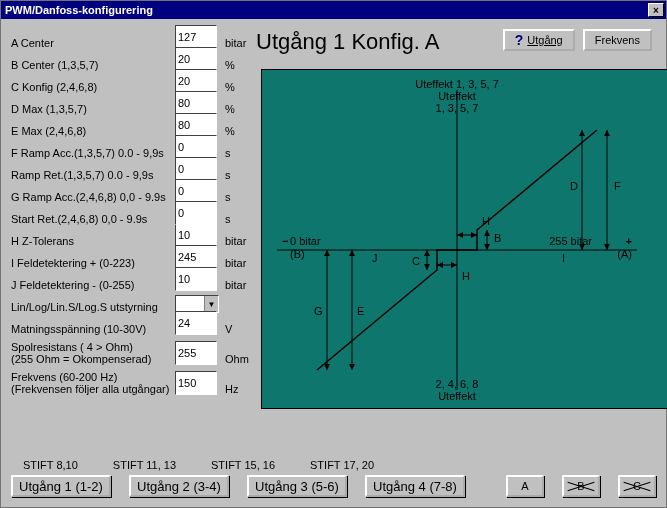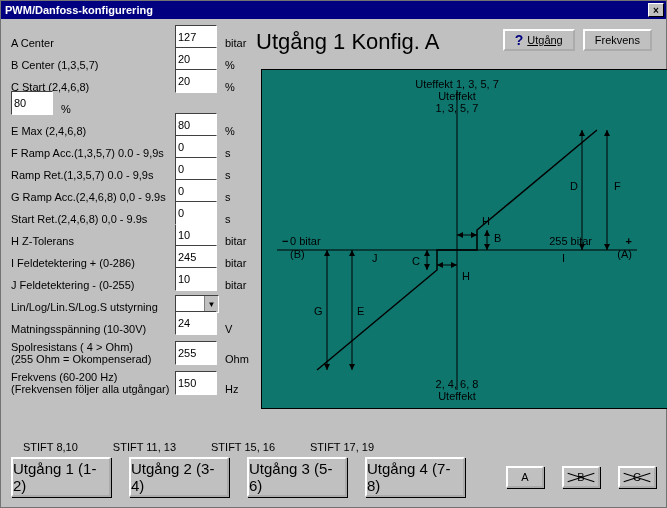--- a/index.html
+++ b/index.html
@@ -150,25 +150,25 @@
     padding-left:12px;
     text-align:right;
   }
   .btn-row {
     display:flex;
     gap: 18px;
     align-items:center;
   }
   .utg-btn {
     width: 100px;
-    height: 40px;
+    height: 22px;
     background:#c0c0c0;
     border:2px outset #fff;
     box-shadow: 1px 1px 0 #000;
-    font-size:15px;
+    font-size:13px;
     display:flex;
     align-items:center;
     justify-content:center;
   }
   .small-btn {
     width: 38px; height:22px;
     background:#c0c0c0;
     border:2px outset #fff;
     box-shadow: 1px 1px 0 #000;
     display:flex;align-items:center;justify-content:center;
@@ -213,25 +213,26 @@
           <div class="lbl-col">A   Center</div>
           <input class="input" value="127" style="">
           <div class="unit">bitar</div>
         </div>
       <div class="row">
           <div class="lbl-col">B   Center  (1,3,5,7)</div>
           <input class="input" value="20" style="">
           <div class="unit">%</div>
         </div>
       <div class="row">
-          <div class="lbl-col">C   Start  (2,4,6,8)</div>
+          <div class="lbl-col">C   Konfig  (2,4,6,8)</div>
           <input class="input" value="20" style="">
           <div class="unit">%</div>
         </div>
       <div class="row">
+          <div class="lbl-col">D   Max  (1,3,5,7)</div>
           <input class="input" value="80" style="">
           <div class="unit">%</div>
         </div>
       <div class="row">
           <div class="lbl-col">E   Max  (2,4,6,8)</div>
           <input class="input" value="80" style="">
           <div class="unit">%</div>
         </div>
       <div class="row">
           <div class="lbl-col">F   Ramp Acc.(1,3,5,7) 0.0 - 9,9s</div>
@@ -252,21 +253,21 @@
           <div class="lbl-col">     Start Ret.(2,4,6,8)  0,0 - 9.9s</div>
           <input class="input strike" value="0" style="">
           <div class="unit">s</div>
         </div>
       <div class="row">
           <div class="lbl-col">H   Z-Tolerans</div>
           <input class="input" value="10" style="">
           <div class="unit">bitar</div>
         </div>
       <div class="row">
-          <div class="lbl-col">I    Feldetektering + (0-286)</div>
+          <div class="lbl-col">I    Feldetektering + (0-223)</div>
           <input class="input" value="245" style="">
           <div class="unit">bitar</div>
         </div>
       <div class="row">
           <div class="lbl-col">J   Feldetektering - (0-255)</div>
           <input class="input" value="10" style="">
           <div class="unit">bitar</div>
         </div>
 
       <div class="row">
@@ -355,21 +356,21 @@
         <text x="300" y="192">I</text>
         <text x="110" y="192">J</text>
       </svg>
     </div>
 
     <div class="bottom">
       <div class="stift-row">
         <span>STIFT 8,10</span>
         <span>STIFT 11, 13</span>
         <span>STIFT 15, 16</span>
-        <span>STIFT 17, 19</span>
+        <span>STIFT 17, 20</span>
       </div>
       <div class="btn-row">
         <div class="utg-btn">Utgång 1 (1-2)</div>
         <div class="utg-btn">Utgång 2  (3-4)</div>
         <div class="utg-btn">Utgång 3  (5-6)</div>
         <div class="utg-btn">Utgång 4 (7-8)</div>
         <div style="flex:1"></div>
         <div class="small-btn">A</div>
         <div class="small-btn struck">B</div>
         <div class="small-btn struck">C</div>

